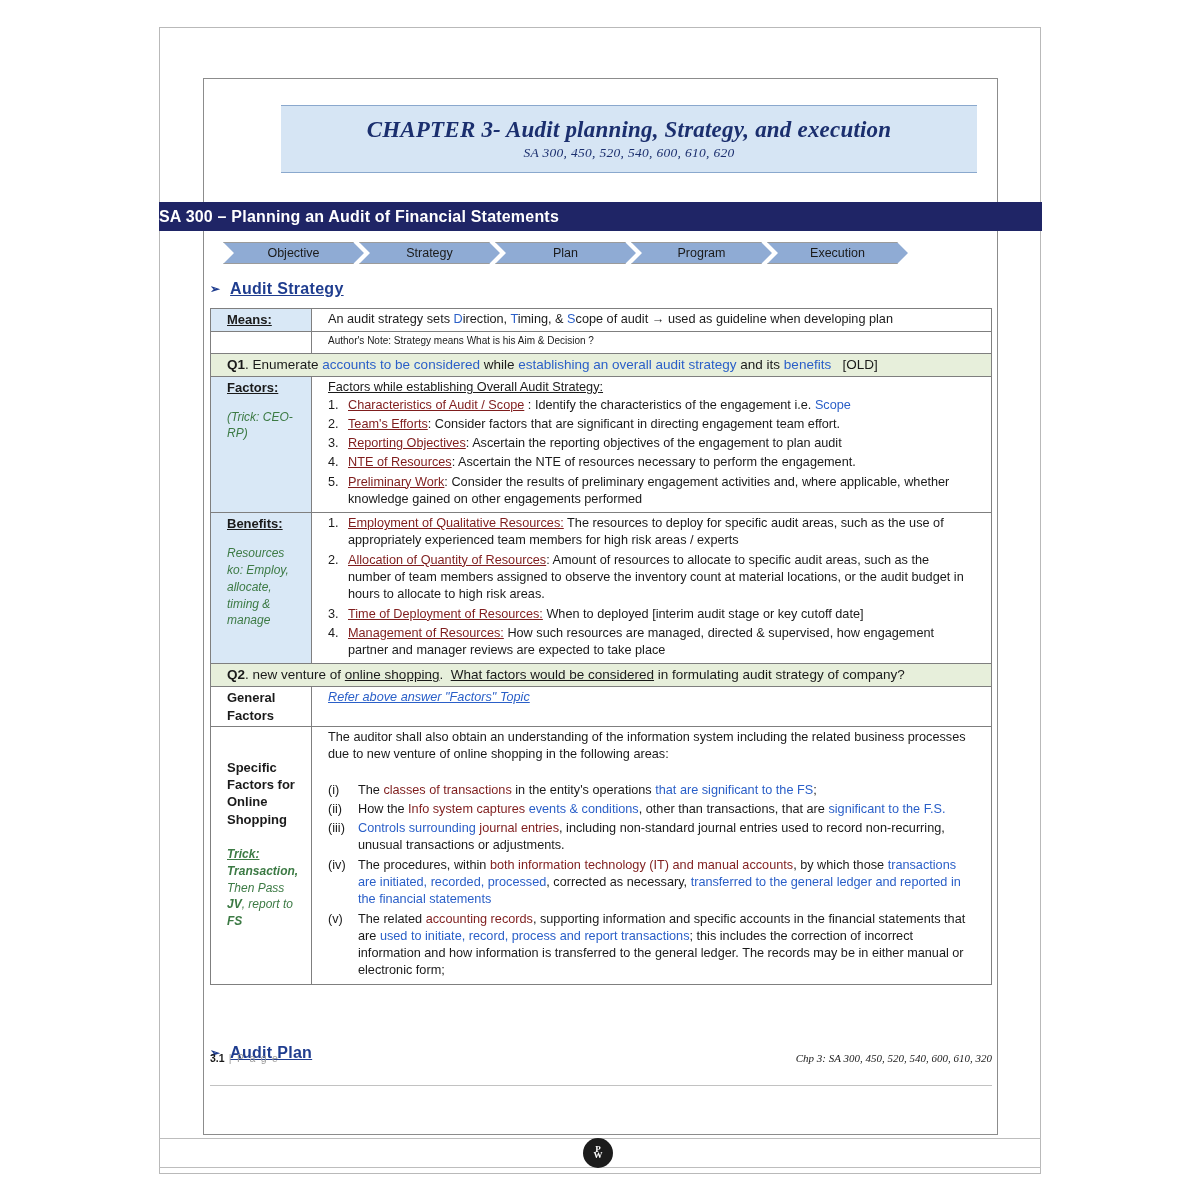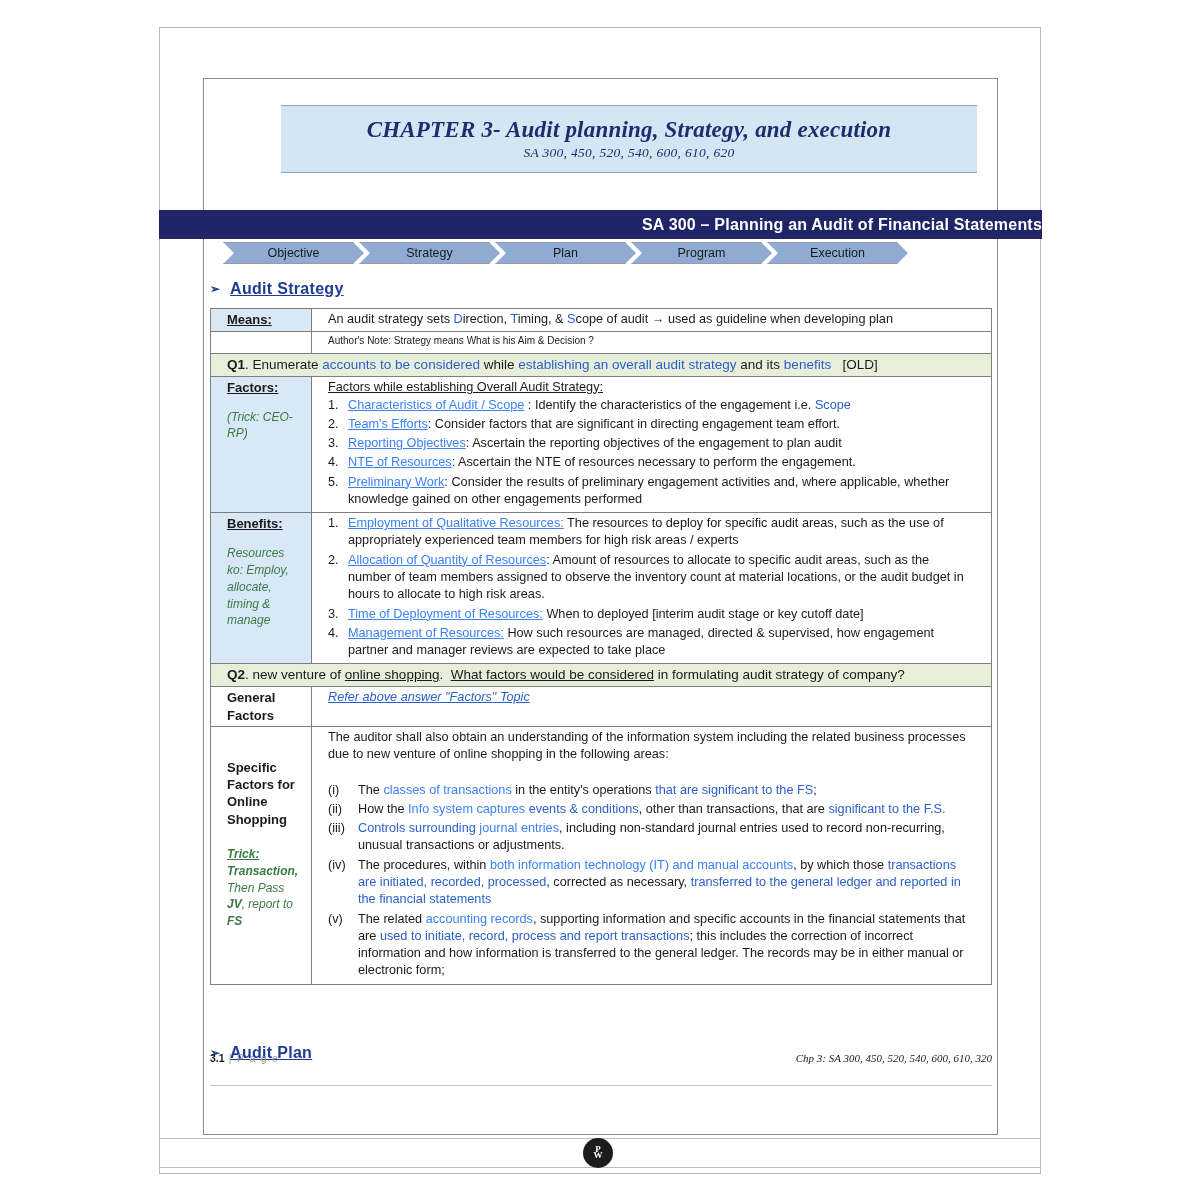--- a/index.html
+++ b/index.html
@@ -50,25 +50,25 @@
     letter-spacing: 0.2px; line-height: 1.15;
   }
   .chapter-title .ct-sub {
     font-size: 13.5px; font-style: italic;
     margin-top: 2px; letter-spacing: 0.3px;
   }
 
   
   .sa-banner {
     position: absolute;
-    left: -45px; top: 131px;
+    left: -45px; top: 123px;
     width: 883px; height: 29px;
     background: #1f2566;
     color: #ffffff;
-    display: flex; align-items: center; justify-content: flex-end;
+    display: flex; align-items: center; justify-content: flex-start;
     font-size: 16px; font-weight: bold;
     letter-spacing: 0.2px;
   }
 
   
   .chev-bar {
     position: absolute;
     left: 19px; top: 163px;
     width: 680px; height: 22px;
     display: flex;
@@ -126,21 +126,21 @@
   }
   .lbl-plain { font-weight: bold; font-size: 13px; }
   .trick {
     color: #3c7a44; font-style: italic; font-size: 12px;
     line-height: 1.4; margin-top: 12px;
   }
   .trick-u { text-decoration: underline; }
   .authors-note { font-size: 10px; padding: 2px 5px; }
 
   
-  .r { color: #3b82f6; }
+  .r { color: #7f1d1d; }
   .b { color: #2a5fc8; }
   .u { text-decoration: underline; }
   .bold { font-weight: bold; }
 
   
   ol.num, ul.plain { margin: 0; padding: 0; list-style: none; }
   ol.num li {
     position: relative;
     padding-left: 20px;
     margin-bottom: 2px;

